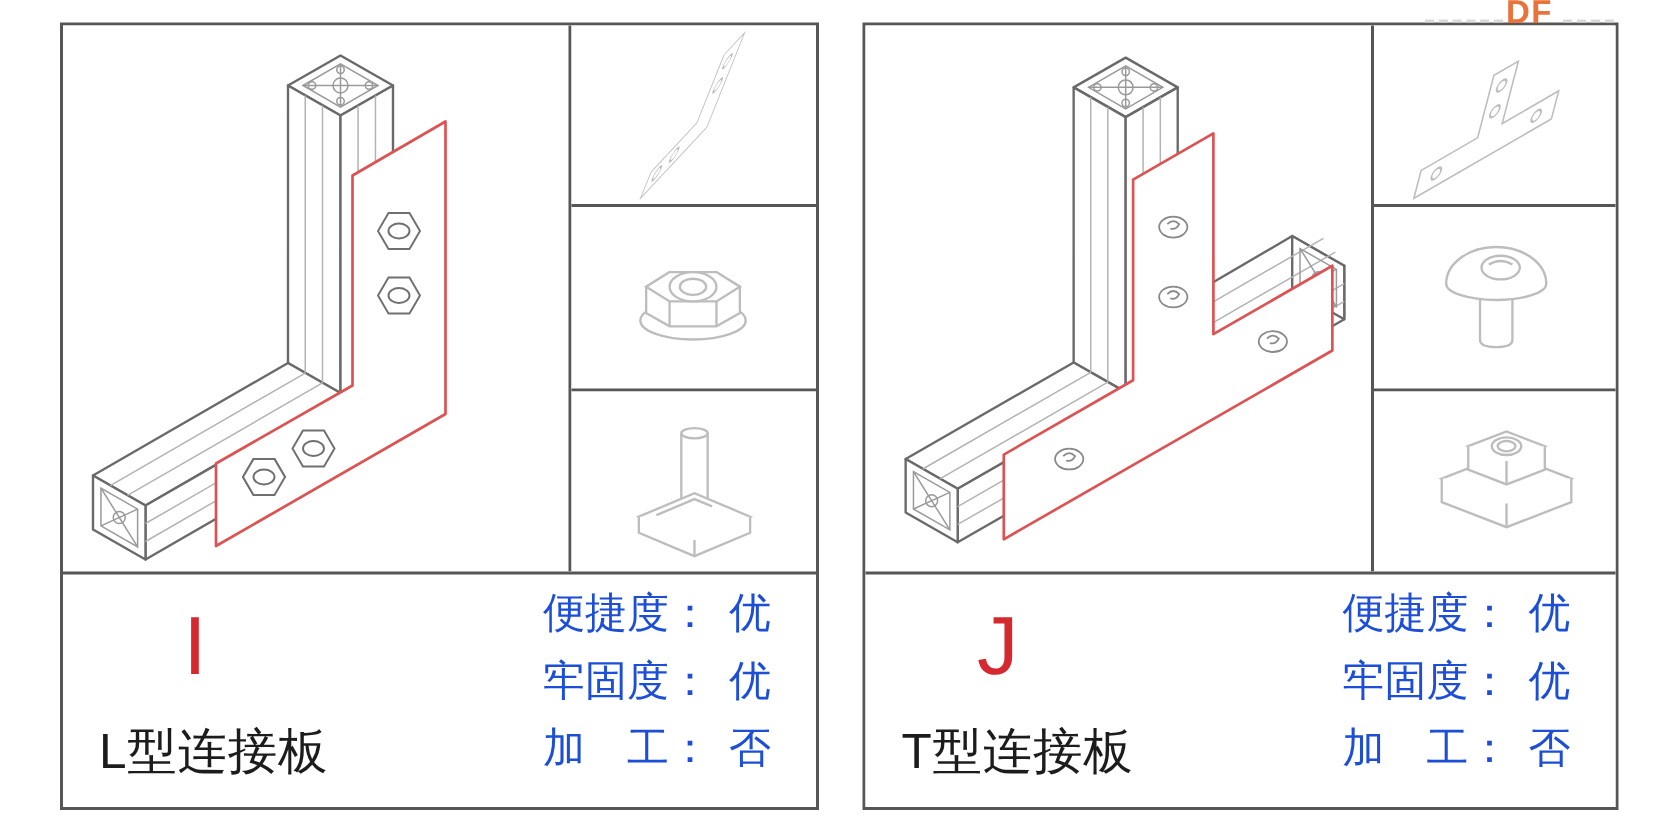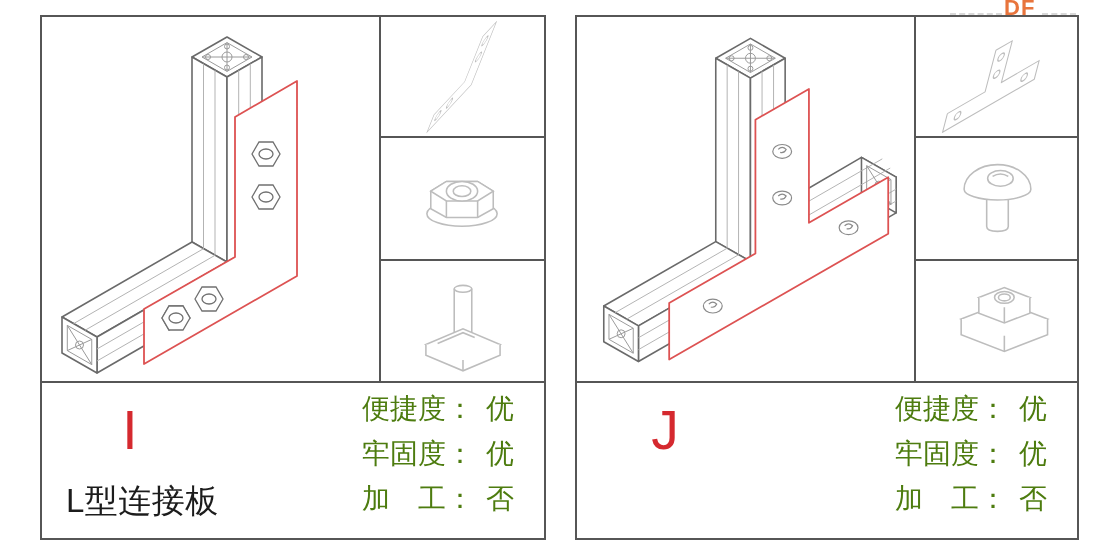--- a/index.html
+++ b/index.html
@@ -29,21 +29,21 @@
   }
   .letter{
     position:absolute;left:58px;top:20px;width:60px;text-align:center;
     font-size:55px;line-height:1;color:#d5292f;font-weight:400;
   }
   .pname{
     position:absolute;left:24px;bottom:14px;font-size:33px;color:#1c1c1c;
     letter-spacing:0.5px;white-space:nowrap;
   }
   .ratings{position:absolute;right:30px;top:8px;display:flex;flex-direction:column;gap:9px}
-  .r-line{display:flex;gap:12px;font-size:28px;line-height:36px;color:#4d7c0f;white-space:nowrap}
+  .r-line{display:flex;gap:12px;font-size:28px;line-height:36px;color:#1d4ed8;white-space:nowrap}
   .r-label{}
   .r-value{}
   svg{display:block}
   
   .wm{
     position:absolute;left:1004px;top:-5px;font-size:22px;font-weight:bold;
     color:#e8743c;letter-spacing:1px;z-index:5;
   }
   .wm-dash{position:absolute;height:0;border-top:2px dashed #d9d9d9;z-index:4}
   .wm-dash.d1{left:950px;top:13px;width:52px}
@@ -283,20 +283,21 @@
           <line x1="90" y1="46" x2="90" y2="62"></line>
           <ellipse cx="90" cy="36" rx="10" ry="6"></ellipse>
           <ellipse cx="90" cy="36" rx="6" ry="3.5"></ellipse>
         </g>
       </svg>
     </div>
   </div>
 
   <div class="caption">
     <div class="letter">J</div>
+    <div class="pname">T型连接板</div>
     <div class="ratings">
       <div class="r-line">
         <span class="r-label">便捷度：</span>
         <span class="r-value">优</span>
       </div>
       <div class="r-line">
         <span class="r-label">牢固度：</span>
         <span class="r-value">优</span>
       </div>
       <div class="r-line">

